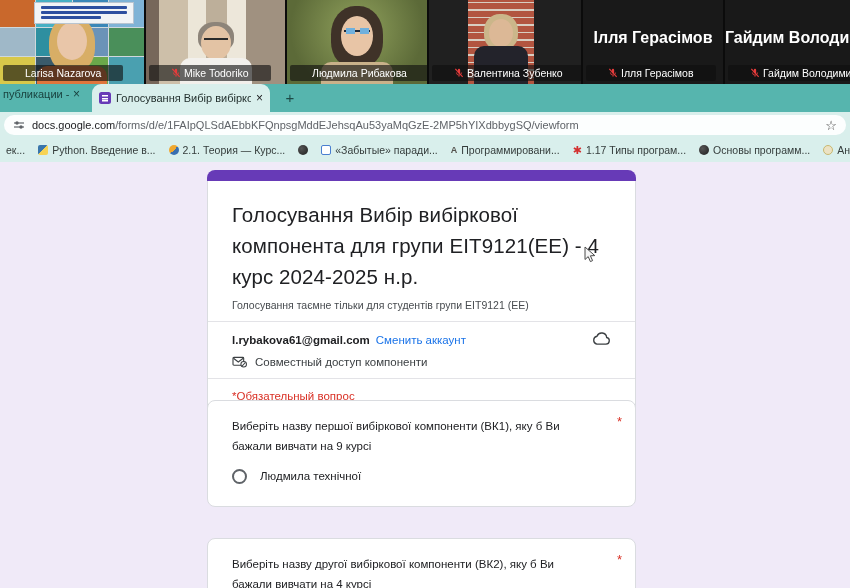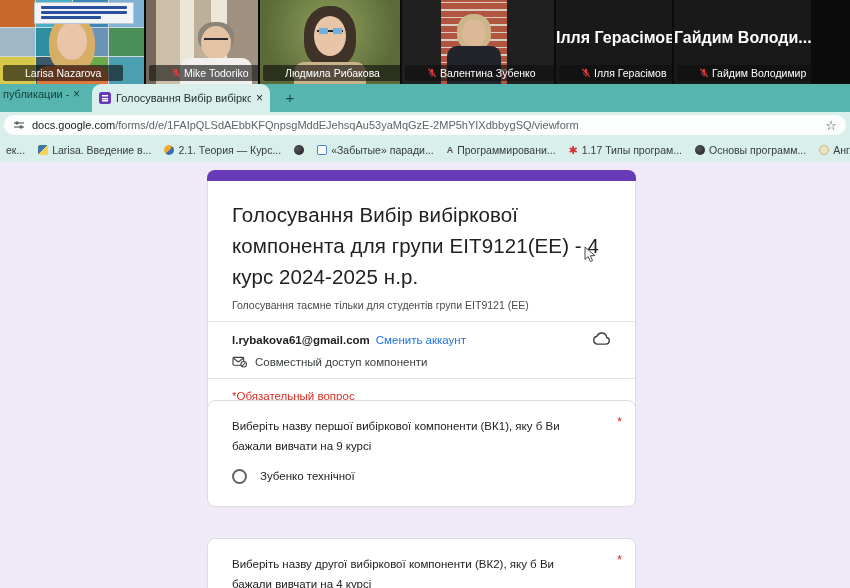--- a/index.html
+++ b/index.html
@@ -117,21 +117,21 @@
           <i style="width:70%"></i>
         </div>
       <div class="hair" style="left:49px; top:16px; width:46px; height:56px; background:#d8ae66;"></div>
       <div class="head" style="left:57px; top:22px; width:30px; height:38px; background:#e9c6a9;"></div>
       <div class="torso" style="left:37px; top:66px; width:70px; height:18px; background:#e0763d;"></div>
       <div class="name-tag">
         <span>Larisa Nazarova</span>
       </div>
     </div>
 
-    <div class="tile" style="width:112px; background:linear-gradient(90deg,#77675a 0 9%,#cdbfa9 9% 30%,#ece6d8 30% 43%,#bdaf9a 43% 58%,#ede7da 58% 72%,#a09180 72% 100%)">
+    <div class="tile" style="width:139px; background:linear-gradient(90deg,#77675a 0 9%,#cdbfa9 9% 30%,#ece6d8 30% 43%,#bdaf9a 43% 58%,#ede7da 58% 72%,#a09180 72% 100%)">
       <div class="hair" style="left:52px; top:22px; width:36px; height:30px; background:#8d8479;"></div>
       <div class="head" style="left:55px; top:26px; width:30px; height:34px; background:#e3c3a4;"></div>
       <div class="glasses" style="left:58px; top:38px; width:24px;"></div>
       <div class="torso" style="left:34px; top:58px; width:72px; height:26px; background:#f2f0ec;"></div>
       <div class="name-tag">
         <svg width="10" height="10" viewBox="0 0 12 12">
             <rect x="4.6" y="1" width="2.8" height="5.4" rx="1.4" fill="#e63b3b"></rect>
             <path d="M2.9 5.4a3.1 3.1 0 0 0 6.2 0" stroke="#e63b3b" fill="none" stroke-width="1"></path>
             <line x1="6" y1="8.5" x2="6" y2="10.5" stroke="#e63b3b" stroke-width="1"></line>
             <line x1="1.6" y1="1" x2="10.4" y2="10.6" stroke="#e63b3b" stroke-width="1.4"></line>
@@ -162,21 +162,21 @@
         <svg width="10" height="10" viewBox="0 0 12 12">
             <rect x="4.6" y="1" width="2.8" height="5.4" rx="1.4" fill="#e63b3b"></rect>
             <path d="M2.9 5.4a3.1 3.1 0 0 0 6.2 0" stroke="#e63b3b" fill="none" stroke-width="1"></path>
             <line x1="6" y1="8.5" x2="6" y2="10.5" stroke="#e63b3b" stroke-width="1"></line>
             <line x1="1.6" y1="1" x2="10.4" y2="10.6" stroke="#e63b3b" stroke-width="1.4"></line>
           </svg>
         <span>Валентина Зубенко</span>
       </div>
     </div>
 
-    <div class="tile" style="width:116px; background:#191919">
+    <div class="tile" style="width:140px; background:#191919">
       <div class="big-name">Ілля Герасімов</div>
       <div class="name-tag">
         <svg width="10" height="10" viewBox="0 0 12 12">
             <rect x="4.6" y="1" width="2.8" height="5.4" rx="1.4" fill="#e63b3b"></rect>
             <path d="M2.9 5.4a3.1 3.1 0 0 0 6.2 0" stroke="#e63b3b" fill="none" stroke-width="1"></path>
             <line x1="6" y1="8.5" x2="6" y2="10.5" stroke="#e63b3b" stroke-width="1"></line>
             <line x1="1.6" y1="1" x2="10.4" y2="10.6" stroke="#e63b3b" stroke-width="1.4"></line>
           </svg>
         <span>Ілля Герасімов</span>
       </div>
@@ -221,21 +221,21 @@
       <span class="star">☆</span>
     </div>
   </div>
 
   <div class="bookmarks-row">
     <span class="bm">
         <span>ек...</span>
       </span>
     <span class="bm">
         <span class="bm-ico" style="background:linear-gradient(135deg,#3a76ab 50%,#f7d354 50%)"></span>
-        <span>Larisa. Введение в...</span>
+        <span>Python. Введение в...</span>
       </span>
     <span class="bm">
         <span class="bm-ico" style="border-radius:50%;background:linear-gradient(135deg,#f0a830 50%,#3a6fb0 50%)"></span>
         <span>2.1. Теория — Курс...</span>
       </span>
     <span class="bm">
         <span class="bm-ico" style="border-radius:50%;background:radial-gradient(circle at 35% 35%,#555,#1e1e1e)"></span>
       </span>
     <span class="bm">
         <span class="bm-ico" style="background:#fff;border:1.5px solid #4a7fd0"></span>
@@ -290,21 +290,21 @@
         <div class="hr"></div>
         <div class="required-note">*Обязательный вопрос</div>
       </div>
     </div>
 
     <div class="card qcard" style="top:238px">
       <span class="q-asterisk">*</span>
       <div class="q-text">Виберіть назву першої вибіркової компоненти (ВК1), яку б Ви бажали вивчати на 9 курсі</div>
       <div class="opt" style="margin-top:12px">
         <span class="radio"></span>
-        <span class="opt-label">Зубенко технічної</span>
+        <span class="opt-label">Людмила технічної</span>
       </div>
     </div>
 
     <div class="card qcard" style="top:376px; height:120px">
       <span class="q-asterisk">*</span>
       <div class="q-text">Виберіть назву другої вибіркової компоненти (ВК2), яку б Ви бажали вивчати на 4 курсі</div>
     </div>
   </div>
 
   <svg class="cursor" width="12" height="17" viewBox="0 0 12 17">

